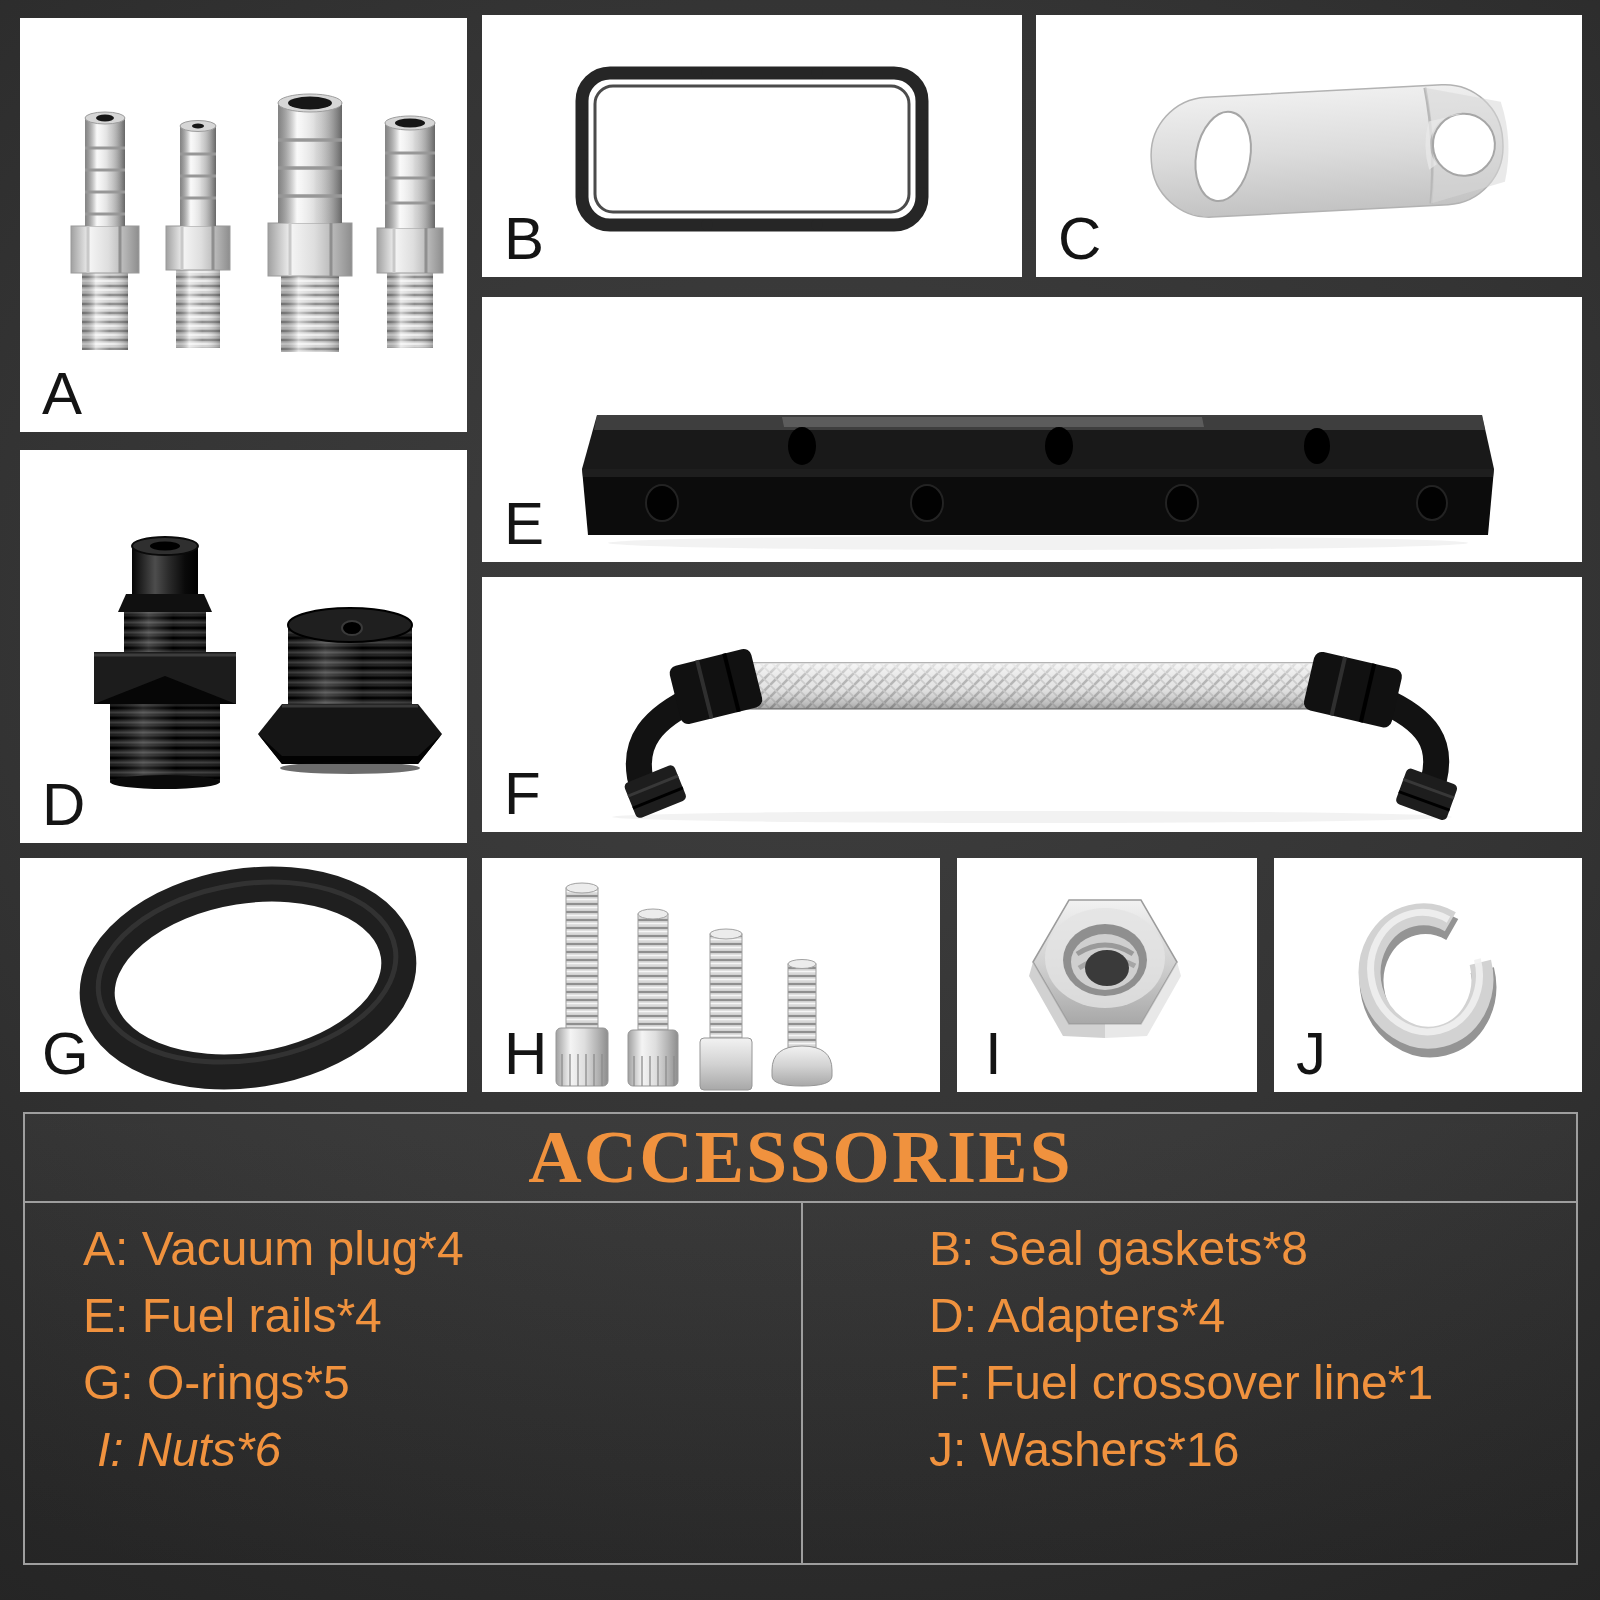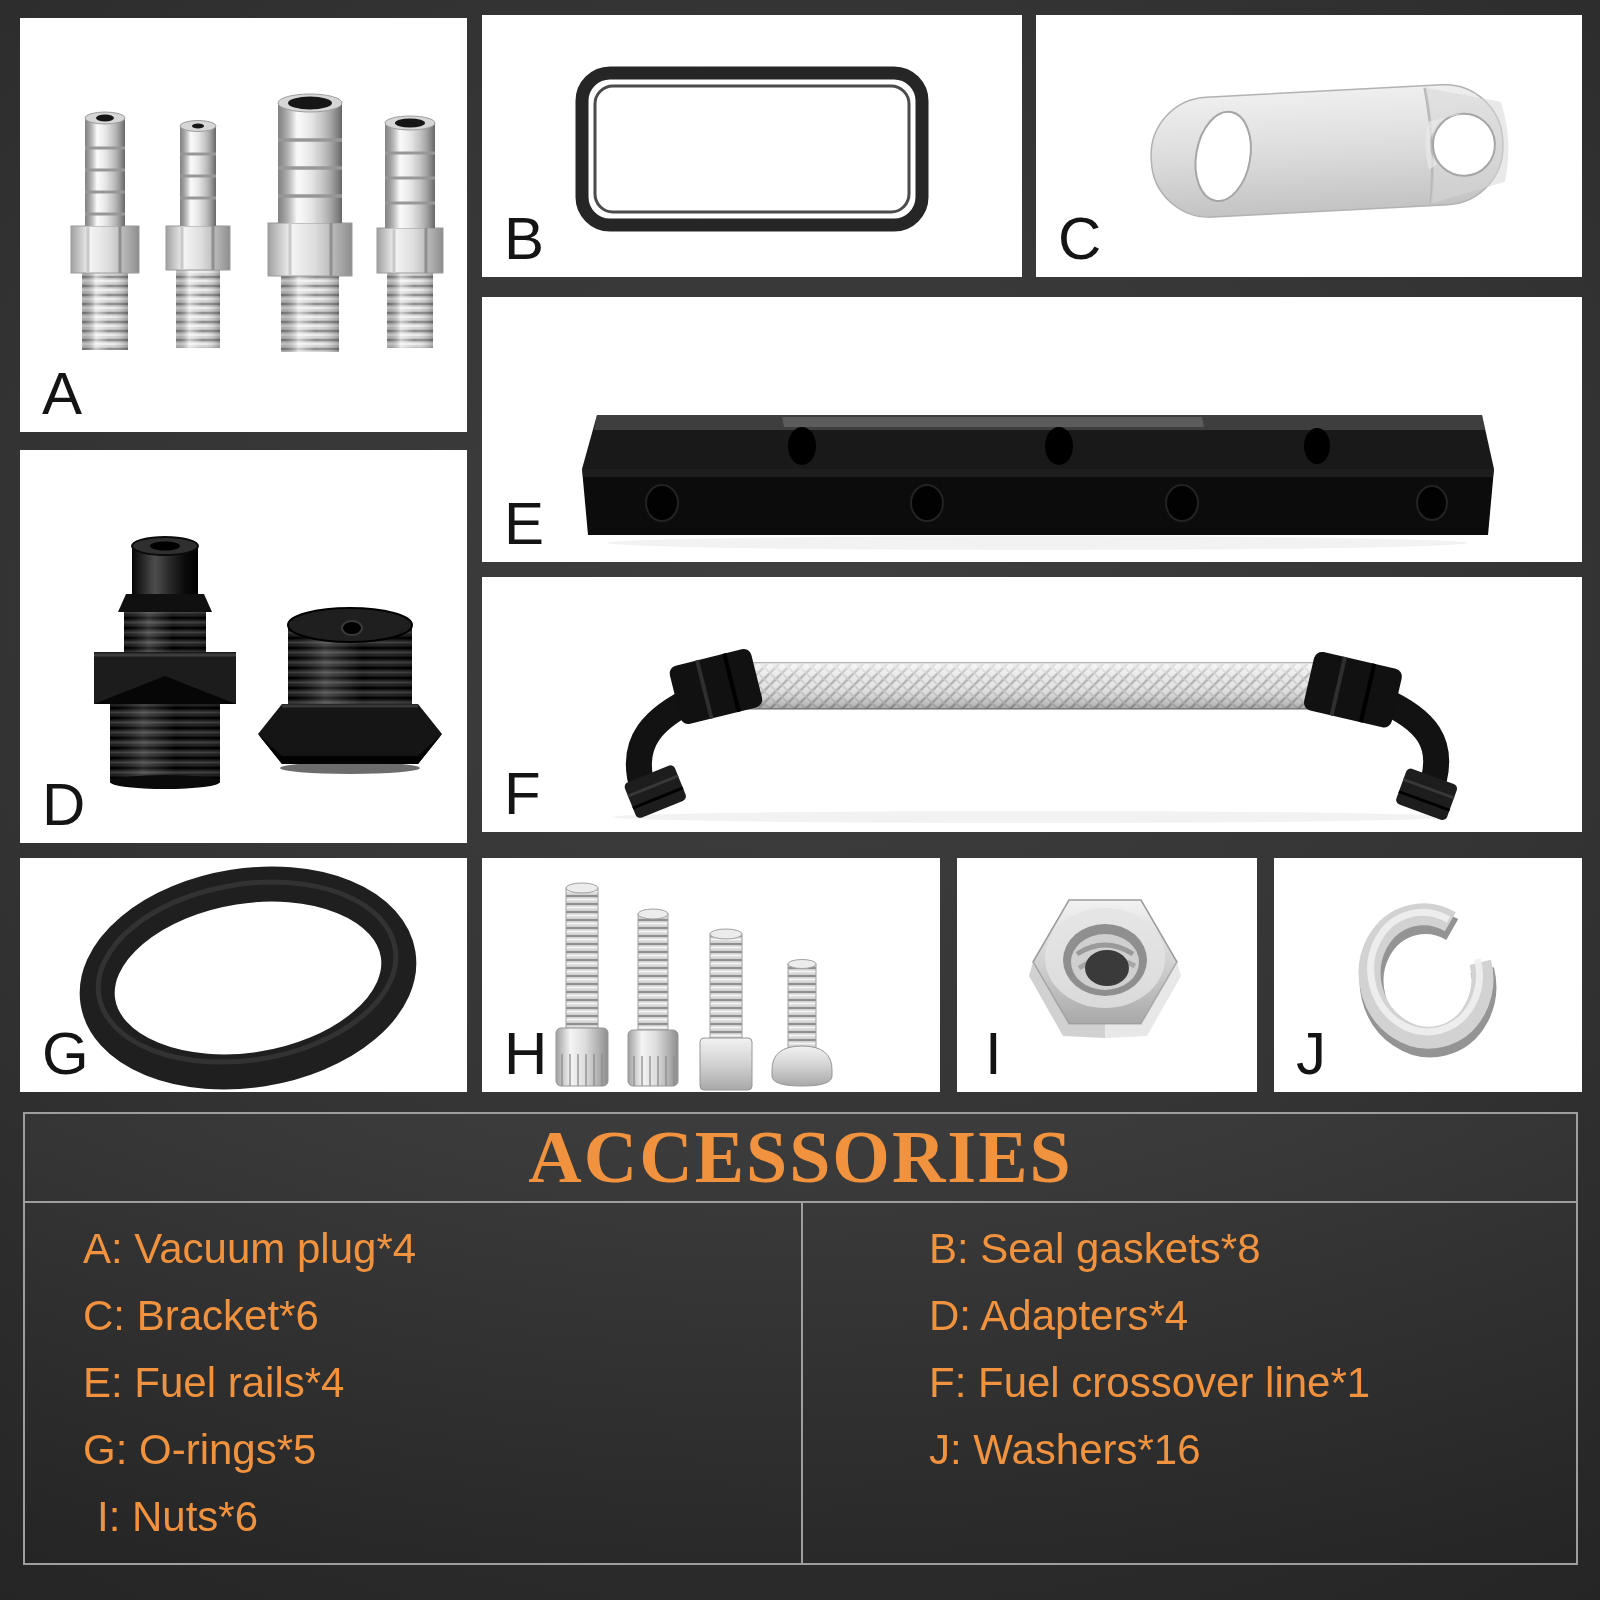--- a/index.html
+++ b/index.html
@@ -39,25 +39,25 @@
     border-bottom:2px solid #9e9e9e;
     font-family:"Liberation Serif",serif;font-weight:700;
     font-size:74px;letter-spacing:2px;color:#F0923E;
   }
   .acc-cols{display:flex;height:360px;}
   .acc-col{box-sizing:border-box;padding-top:12px;}
   .acc-col-left{width:778px;border-right:2px solid #9e9e9e;}
   .acc-col-right{flex:1;}
   .acc-item{
     height:67px;display:flex;align-items:center;
-    font-size:42px;color:#F0923E;white-space:nowrap;
+    font-size:48px;color:#F0923E;white-space:nowrap;
   }
   .acc-col-left .acc-item{padding-left:58px;}
   .acc-col-right .acc-item{padding-left:94px;margin-left:32px;}
-  .acc-item.indent{padding-left:72px;}
+  .acc-item.indent{padding-left:72px;font-style:italic;}
 </style>
 </head>
 <body>
 
 <div class="stage">
 
   <svg width="0" height="0" style="position:absolute" aria-hidden="true">
     <defs>
       <linearGradient id="mg" x1="0" y1="0" x2="1" y2="0">
         <stop offset="0" stop-color="#a0a0a0"></stop>
@@ -382,21 +382,20 @@
       </g>
     </svg>
     <span class="plabel">J</span>
   </div>
 
   <div class="acc-box">
     <div class="acc-title">ACCESSORIES</div>
     <div class="acc-cols">
       <div class="acc-col acc-col-left">
         <div class="acc-item">A: Vacuum plug*4</div>
-        <div class="acc-item">C: Bracket*6</div>
         <div class="acc-item">E: Fuel rails*4</div>
         <div class="acc-item">G: O-rings*5</div>
         <div class="acc-item indent">I: Nuts*6</div>
       </div>
       <div class="acc-col acc-col-right">
         <div class="acc-item">B: Seal gaskets*8</div>
         <div class="acc-item">D: Adapters*4</div>
         <div class="acc-item">F: Fuel crossover line*1</div>
         <div class="acc-item">J: Washers*16</div>
       </div>

